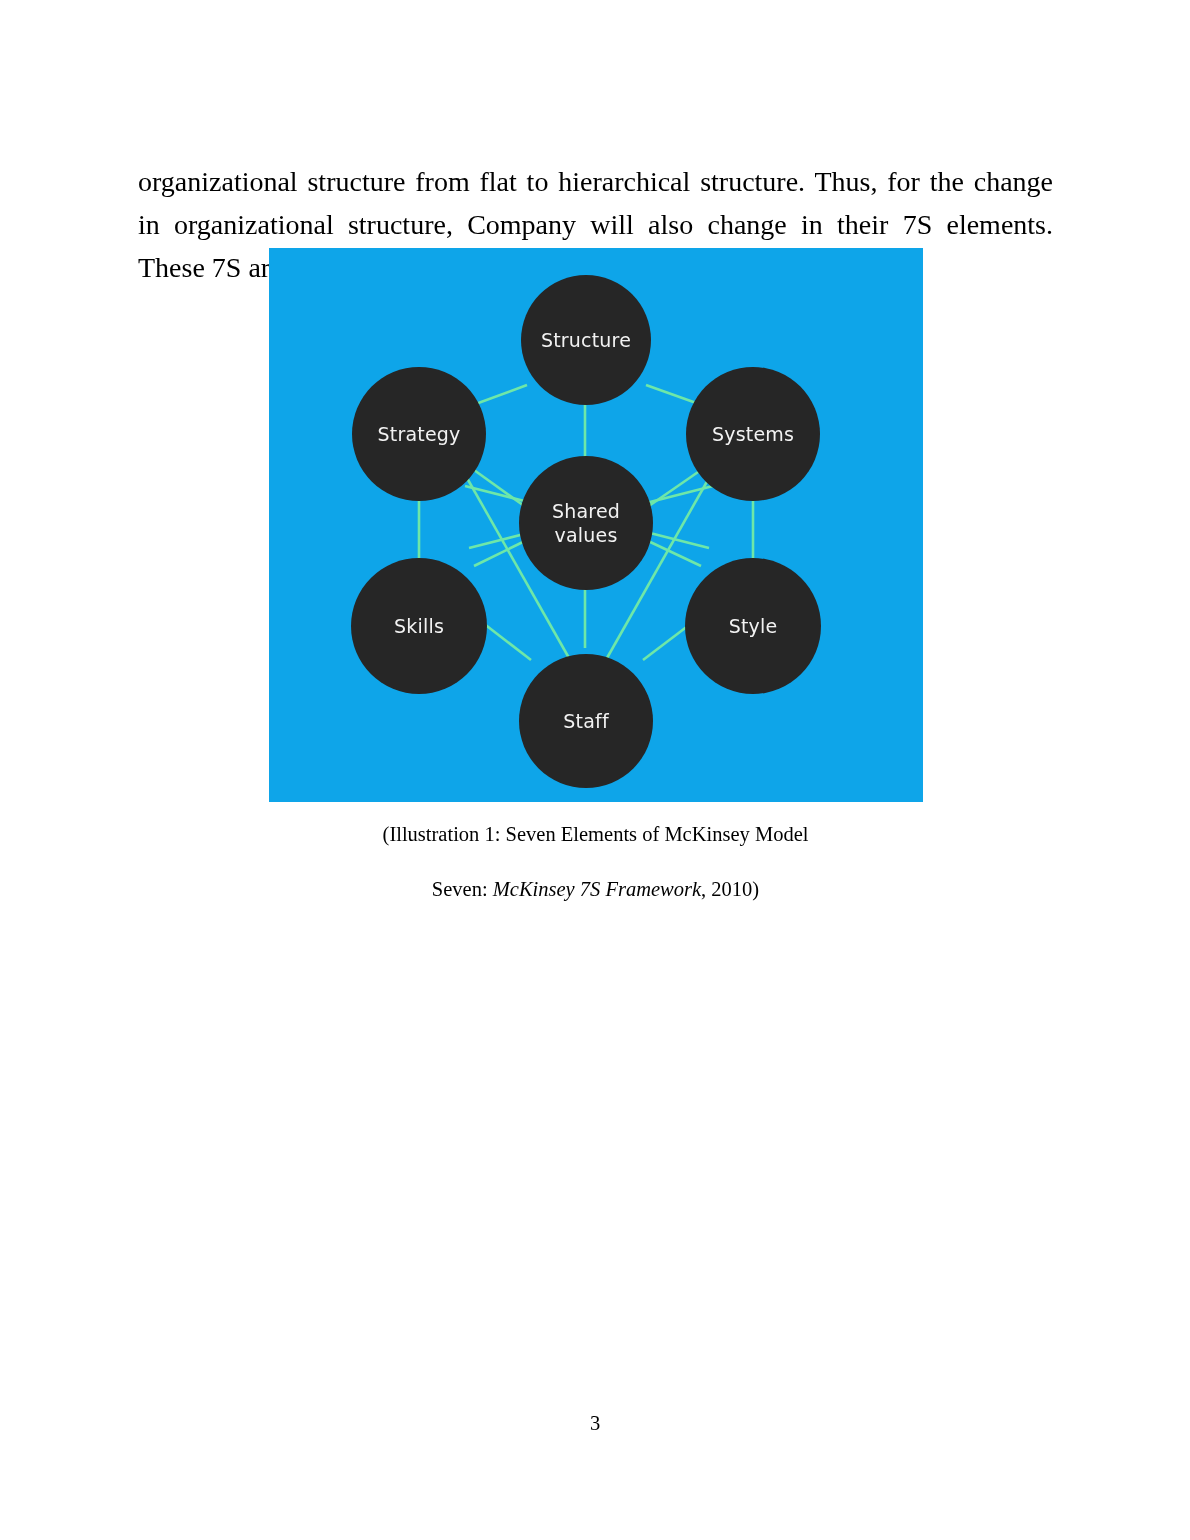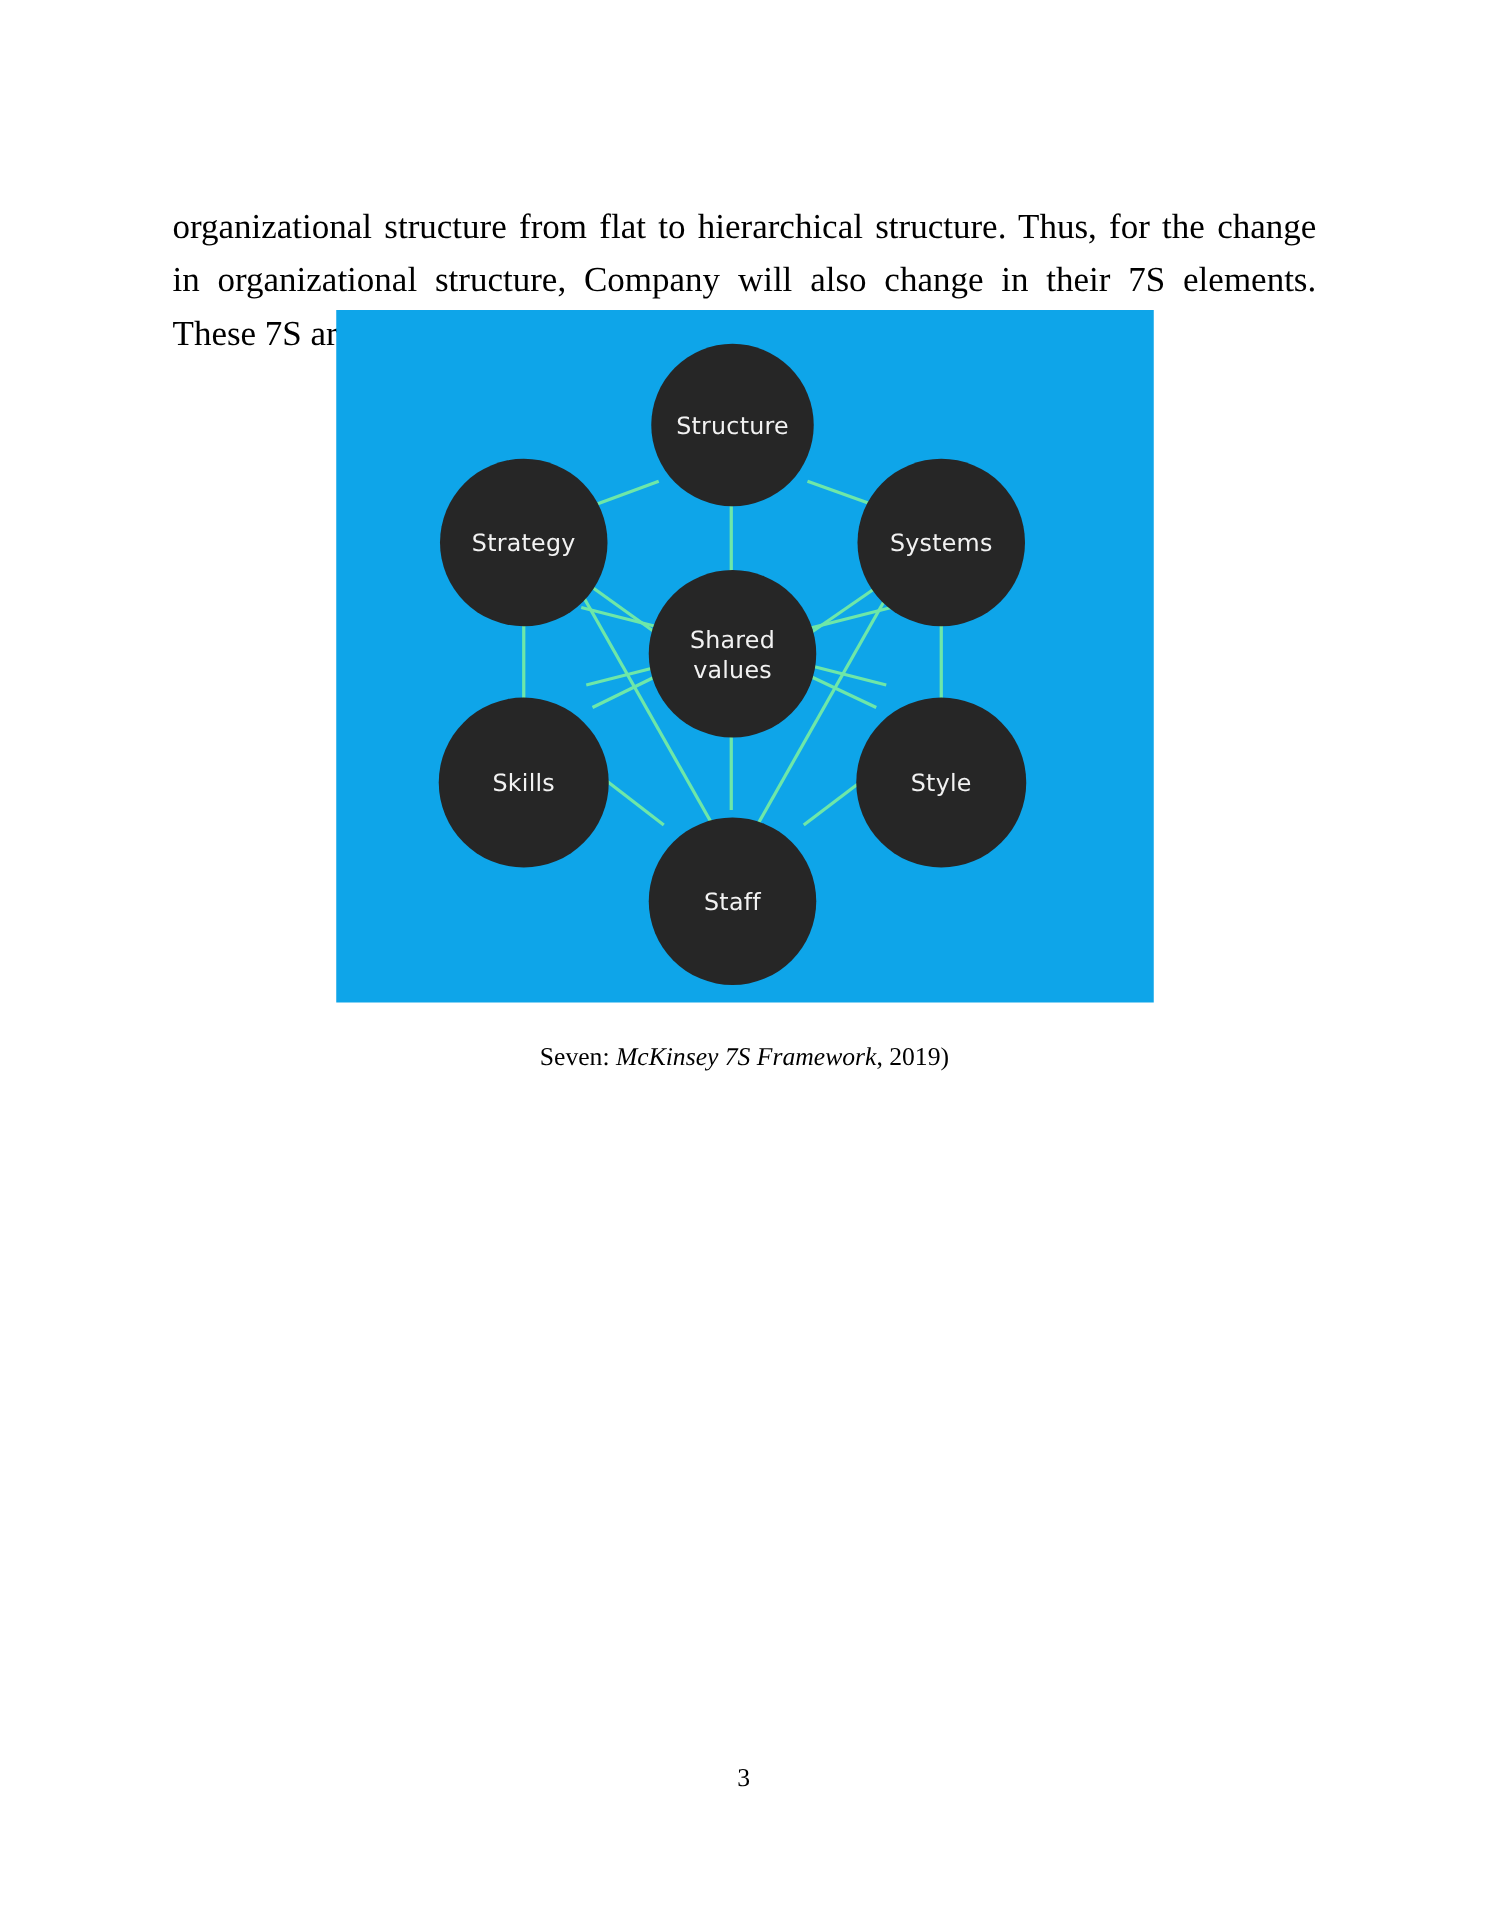--- a/index.html
+++ b/index.html
@@ -166,20 +166,21 @@
           <g>
             <circle cx="317" cy="473" r="67" fill="#262626"></circle>
             <text class="node-label" x="317" y="480">Staff</text>
           </g>
         </g>
       </svg>
     </div>
   </div>
 
   <div class="caption">
+    <span>(Illustration 1: Seven Elements of McKinsey Model</span>
     <span class="line2">
-      <span>Seven: </span><em>McKinsey 7S Framework</em><span>, 2019)</span>
+      <span>Seven: </span><em>McKinsey 7S Framework</em><span>, 2010)</span>
     </span>
   </div>
 
   <div class="page-number">3</div>
 
 </div>
 
 </body></html>

